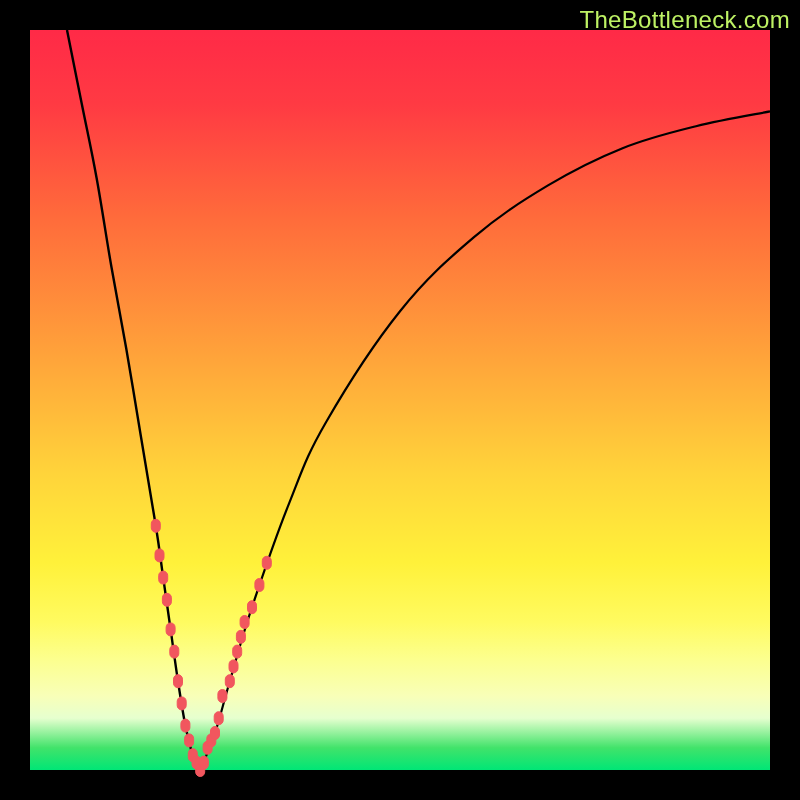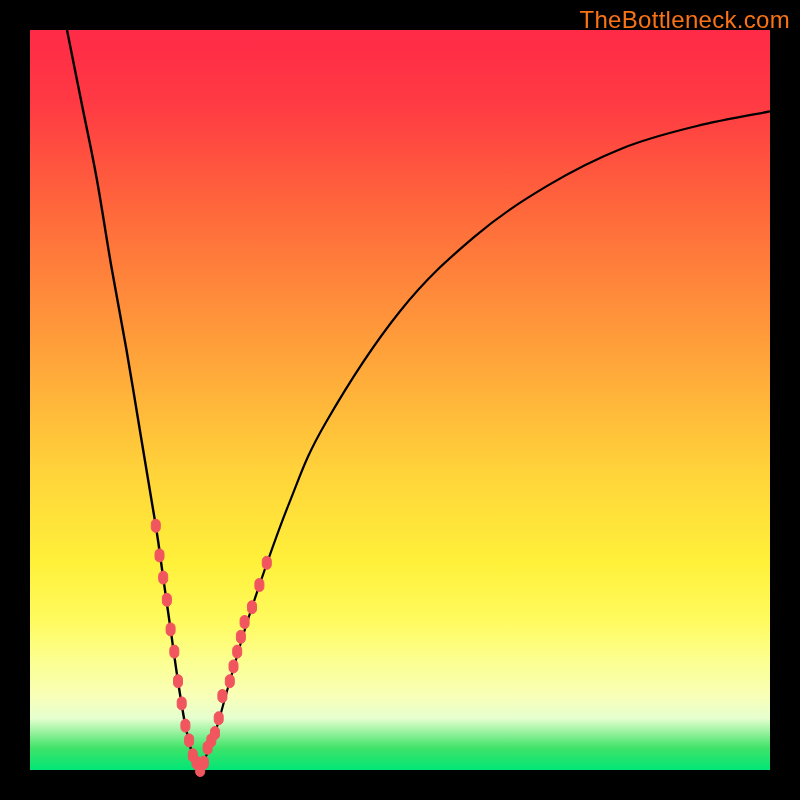--- a/index.html
+++ b/index.html
@@ -34,21 +34,21 @@
       #f8ffb8 90%,
       #e6ffcf 93%,
       #41e36a 97%,
       #00e676 100%
     );
   }
   .watermark {
     position: absolute;
     top: 6px;
     right: 10px;
-    color: #f97316;
+    color: #bef264;
     font-size: 24px;
     font-weight: 500;
     letter-spacing: 0.3px;
     z-index: 10;
     user-select: none;
   }
   svg.curve-layer {
     position: absolute;
     left: 0;
     top: 0;

